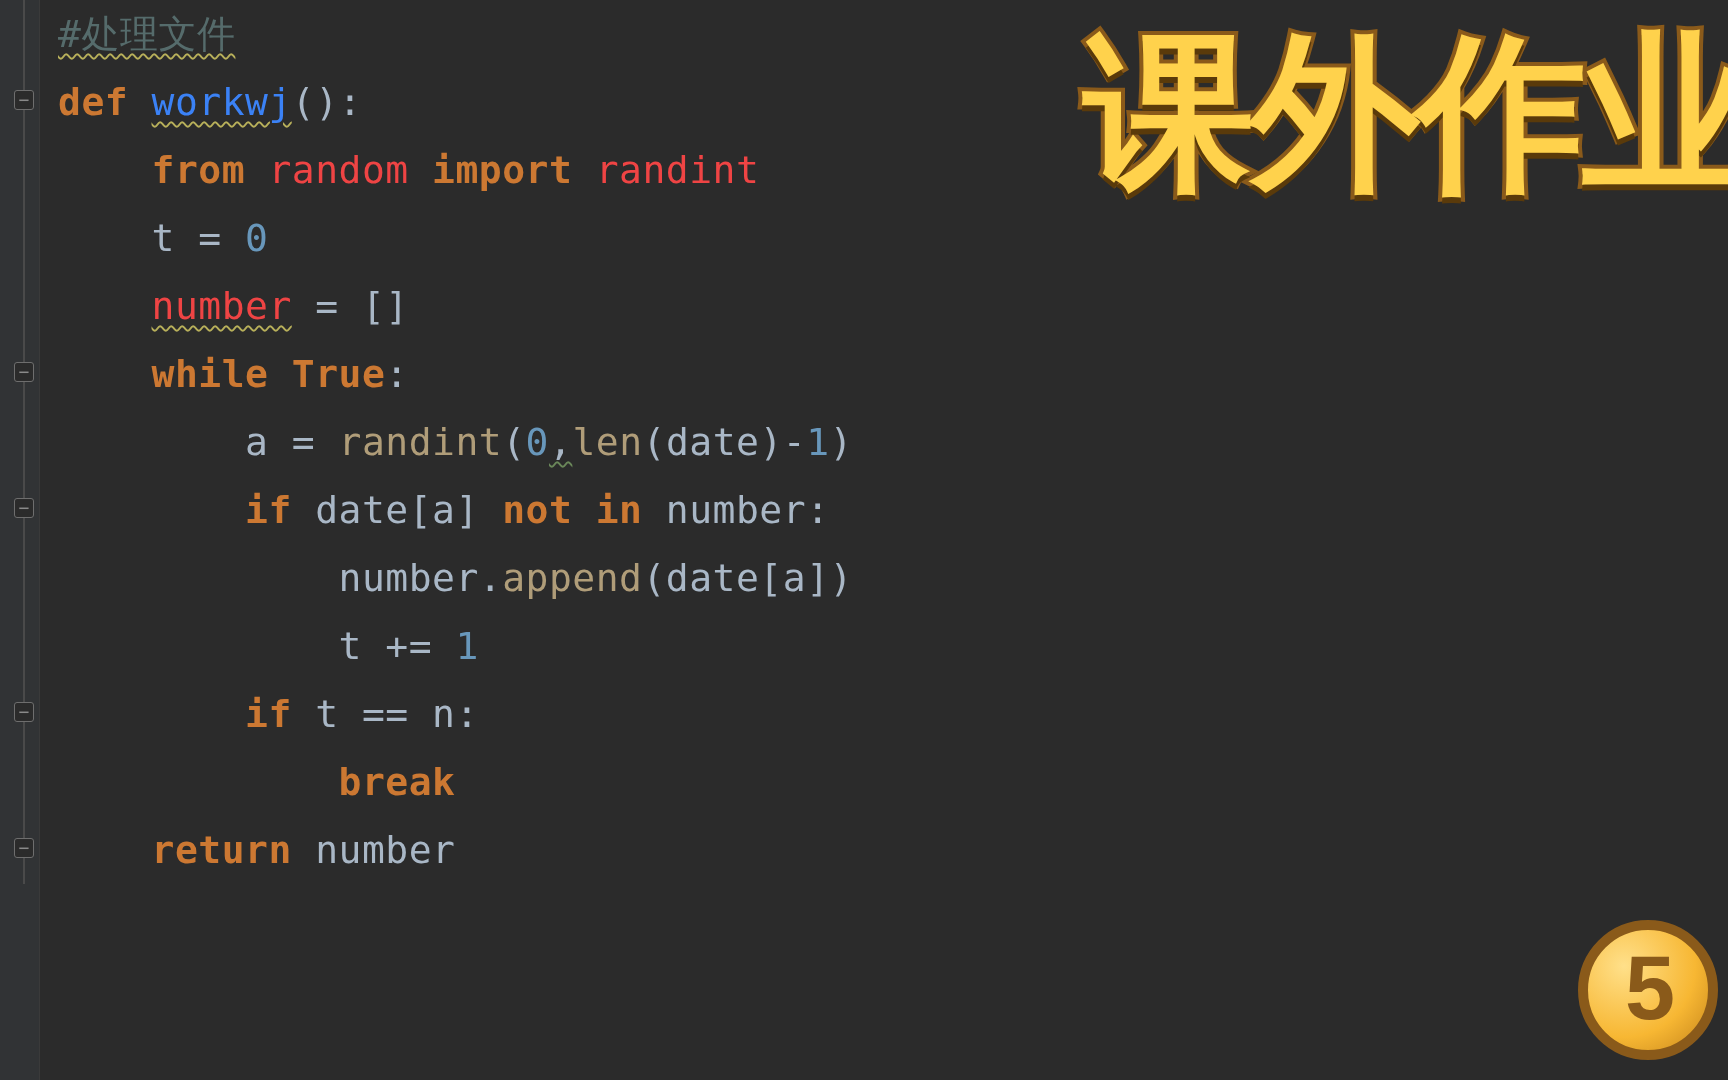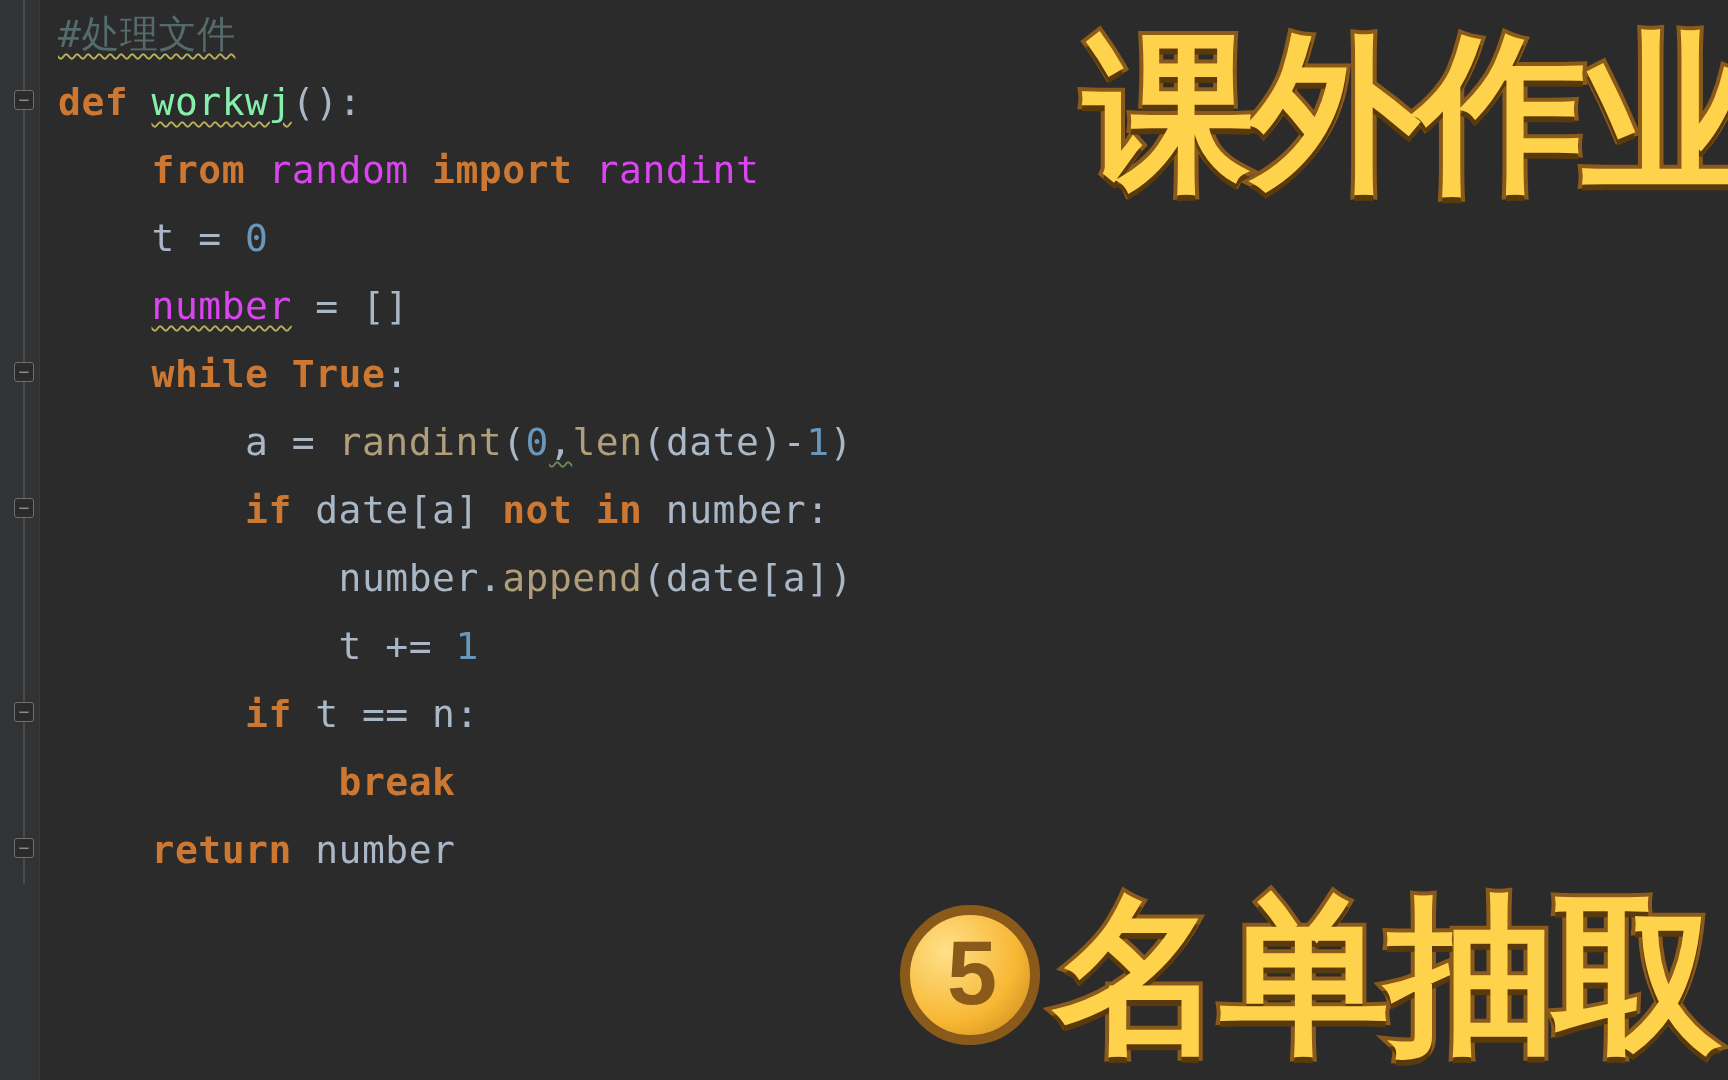--- a/index.html
+++ b/index.html
@@ -52,25 +52,25 @@
   }
   .code {
     padding-left: 18px;
     font-size: 38px;
     line-height: 68px;
     white-space: pre;
     color: #a9b7c6;
     letter-spacing: 0.5px;
   }
   .kw   { color: #cc7832; font-weight: bold; }
-  .fn   { color: #86efac; }
+  .fn   { color: #3b82f6; }
   .num  { color: #6897bb; }
   .call { color: #b09d79; }
   .op   { color: #a9b7c6; }
-  .self { color: #d946ef; }
+  .self { color: #ef4444; }
   .comment { color: #556b6b; }
   .wavy-yellow {
     text-decoration: underline wavy #b8b05a;
     text-decoration-thickness: 2px;
     text-underline-offset: 6px;
   }
   .wavy-green {
     text-decoration: underline wavy #6a8759;
     text-decoration-thickness: 2px;
     text-underline-offset: 6px;
@@ -176,14 +176,13 @@
     </div>
   <div class="code"><div><span class="comment wavy-yellow">#处理文件</span></div><div><span class="kw">def </span><span class="fn wavy-yellow">workwj</span><span class="op">():</span></div><div>    <span class="kw">from </span><span class="self">random </span><span class="kw">import </span><span class="self">randint</span></div><div>    <span class="op">t = </span><span class="num">0</span></div><div>    <span class="self wavy-yellow">number</span><span class="op"> = []</span></div><div>    <span class="kw">while </span><span class="kw">True</span><span class="op">:</span></div><div>        <span class="op">a = </span><span class="call">randint</span><span class="op">(</span><span class="num">0</span><span class="op wavy-green">,</span><span class="call">len</span><span class="op">(date)-</span><span class="num">1</span><span class="op">)</span></div><div>        <span class="kw">if </span><span class="op">date[a] </span><span class="kw">not in </span><span class="op">number:</span></div><div>            <span class="op">number.</span><span class="call">append</span><span class="op">(date[a])</span></div><div>            <span class="op">t += </span><span class="num">1</span></div><div>        <span class="kw">if </span><span class="op">t == n:</span></div><div>            <span class="kw">break</span></div><div>    <span class="kw">return </span><span class="op">number</span></div></div>
 </div>
 
 <div class="overlay-title title-top">课外作业</div>
 
 <div class="overlay-title title-bottom">
   <div class="badge">
     <div class="badge-inner-s">5</div>
   </div>
-  <span>名单抽取</span>
 </div>
 
 </body></html>

